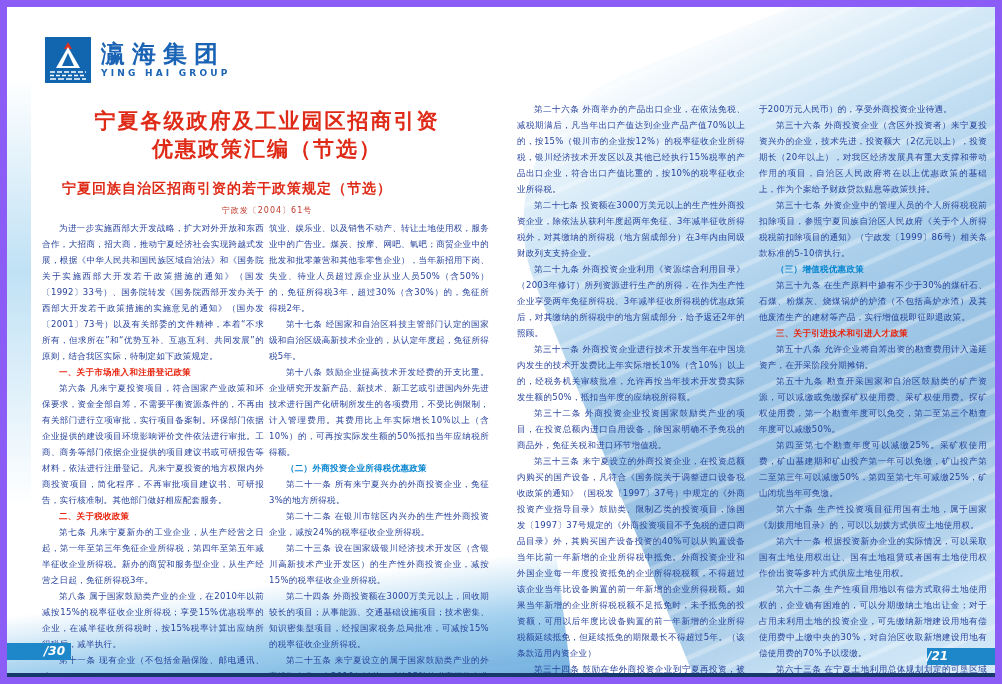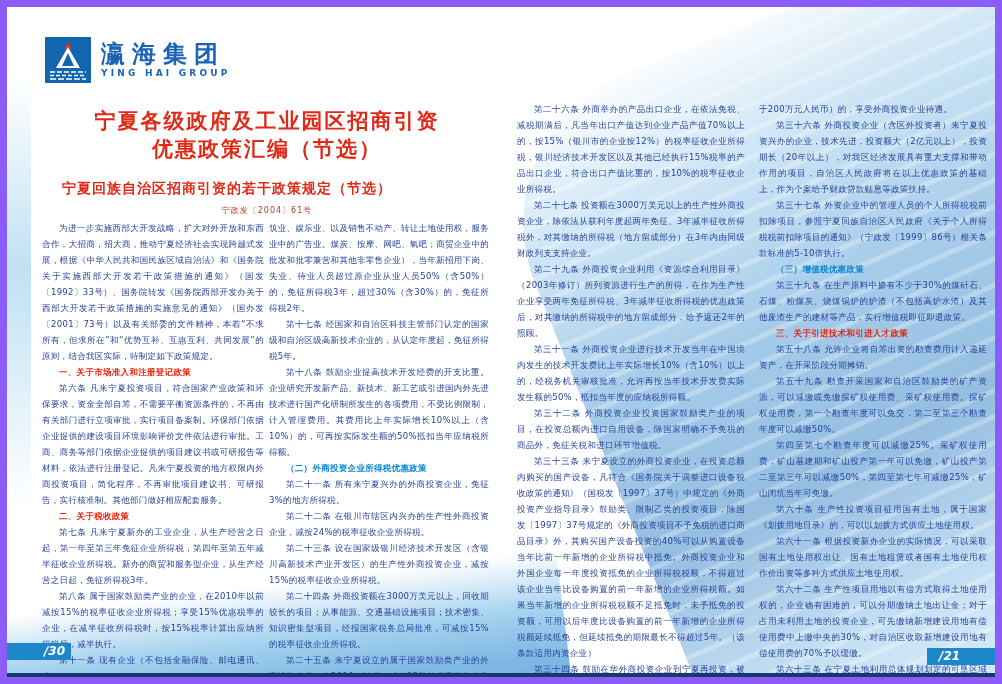--- a/index.html
+++ b/index.html
@@ -71,21 +71,21 @@
   .h-red{color:#e8250f;font-weight:bold;text-indent:2em;font-family:Liberation Serif, serif;}
   .h-blue{color:#0a86d0;font-weight:bold;text-indent:2em;}
   .col1{left:35px; top:213px;width:222px;height:448px;}
   .col2{left:262px;top:213px;width:220px;height:448px;}
   .col3{left:510px;top:94px; width:228px;height:570px;}
   .col4{left:752px;top:94px; width:228px;height:570px;}
   
   .pagebar{position:absolute;height:17px;background:#1e87c9;z-index:3;color:#ffffff;
     font-size:12px;font-weight:bold;font-style:italic;line-height:17px;}
   .pagebar-left{left:0;top:636px;width:64px;text-align:right;padding-right:6px;box-sizing:border-box;}
-  .pagebar-right{right:0;top:641px;width:68px;text-align:left;padding-left:12px;box-sizing:border-box;}
+  .pagebar-right{right:0;top:641px;width:68px;text-align:left;padding-left:0;box-sizing:border-box;}
 </style>
 </head>
 <body>
 
 <div class="page">
 
   <div class="bg">
     <div class="wave-main"></div>
     <div class="wave-streaks"></div>
     <div class="wave-bottom-left2"></div>

